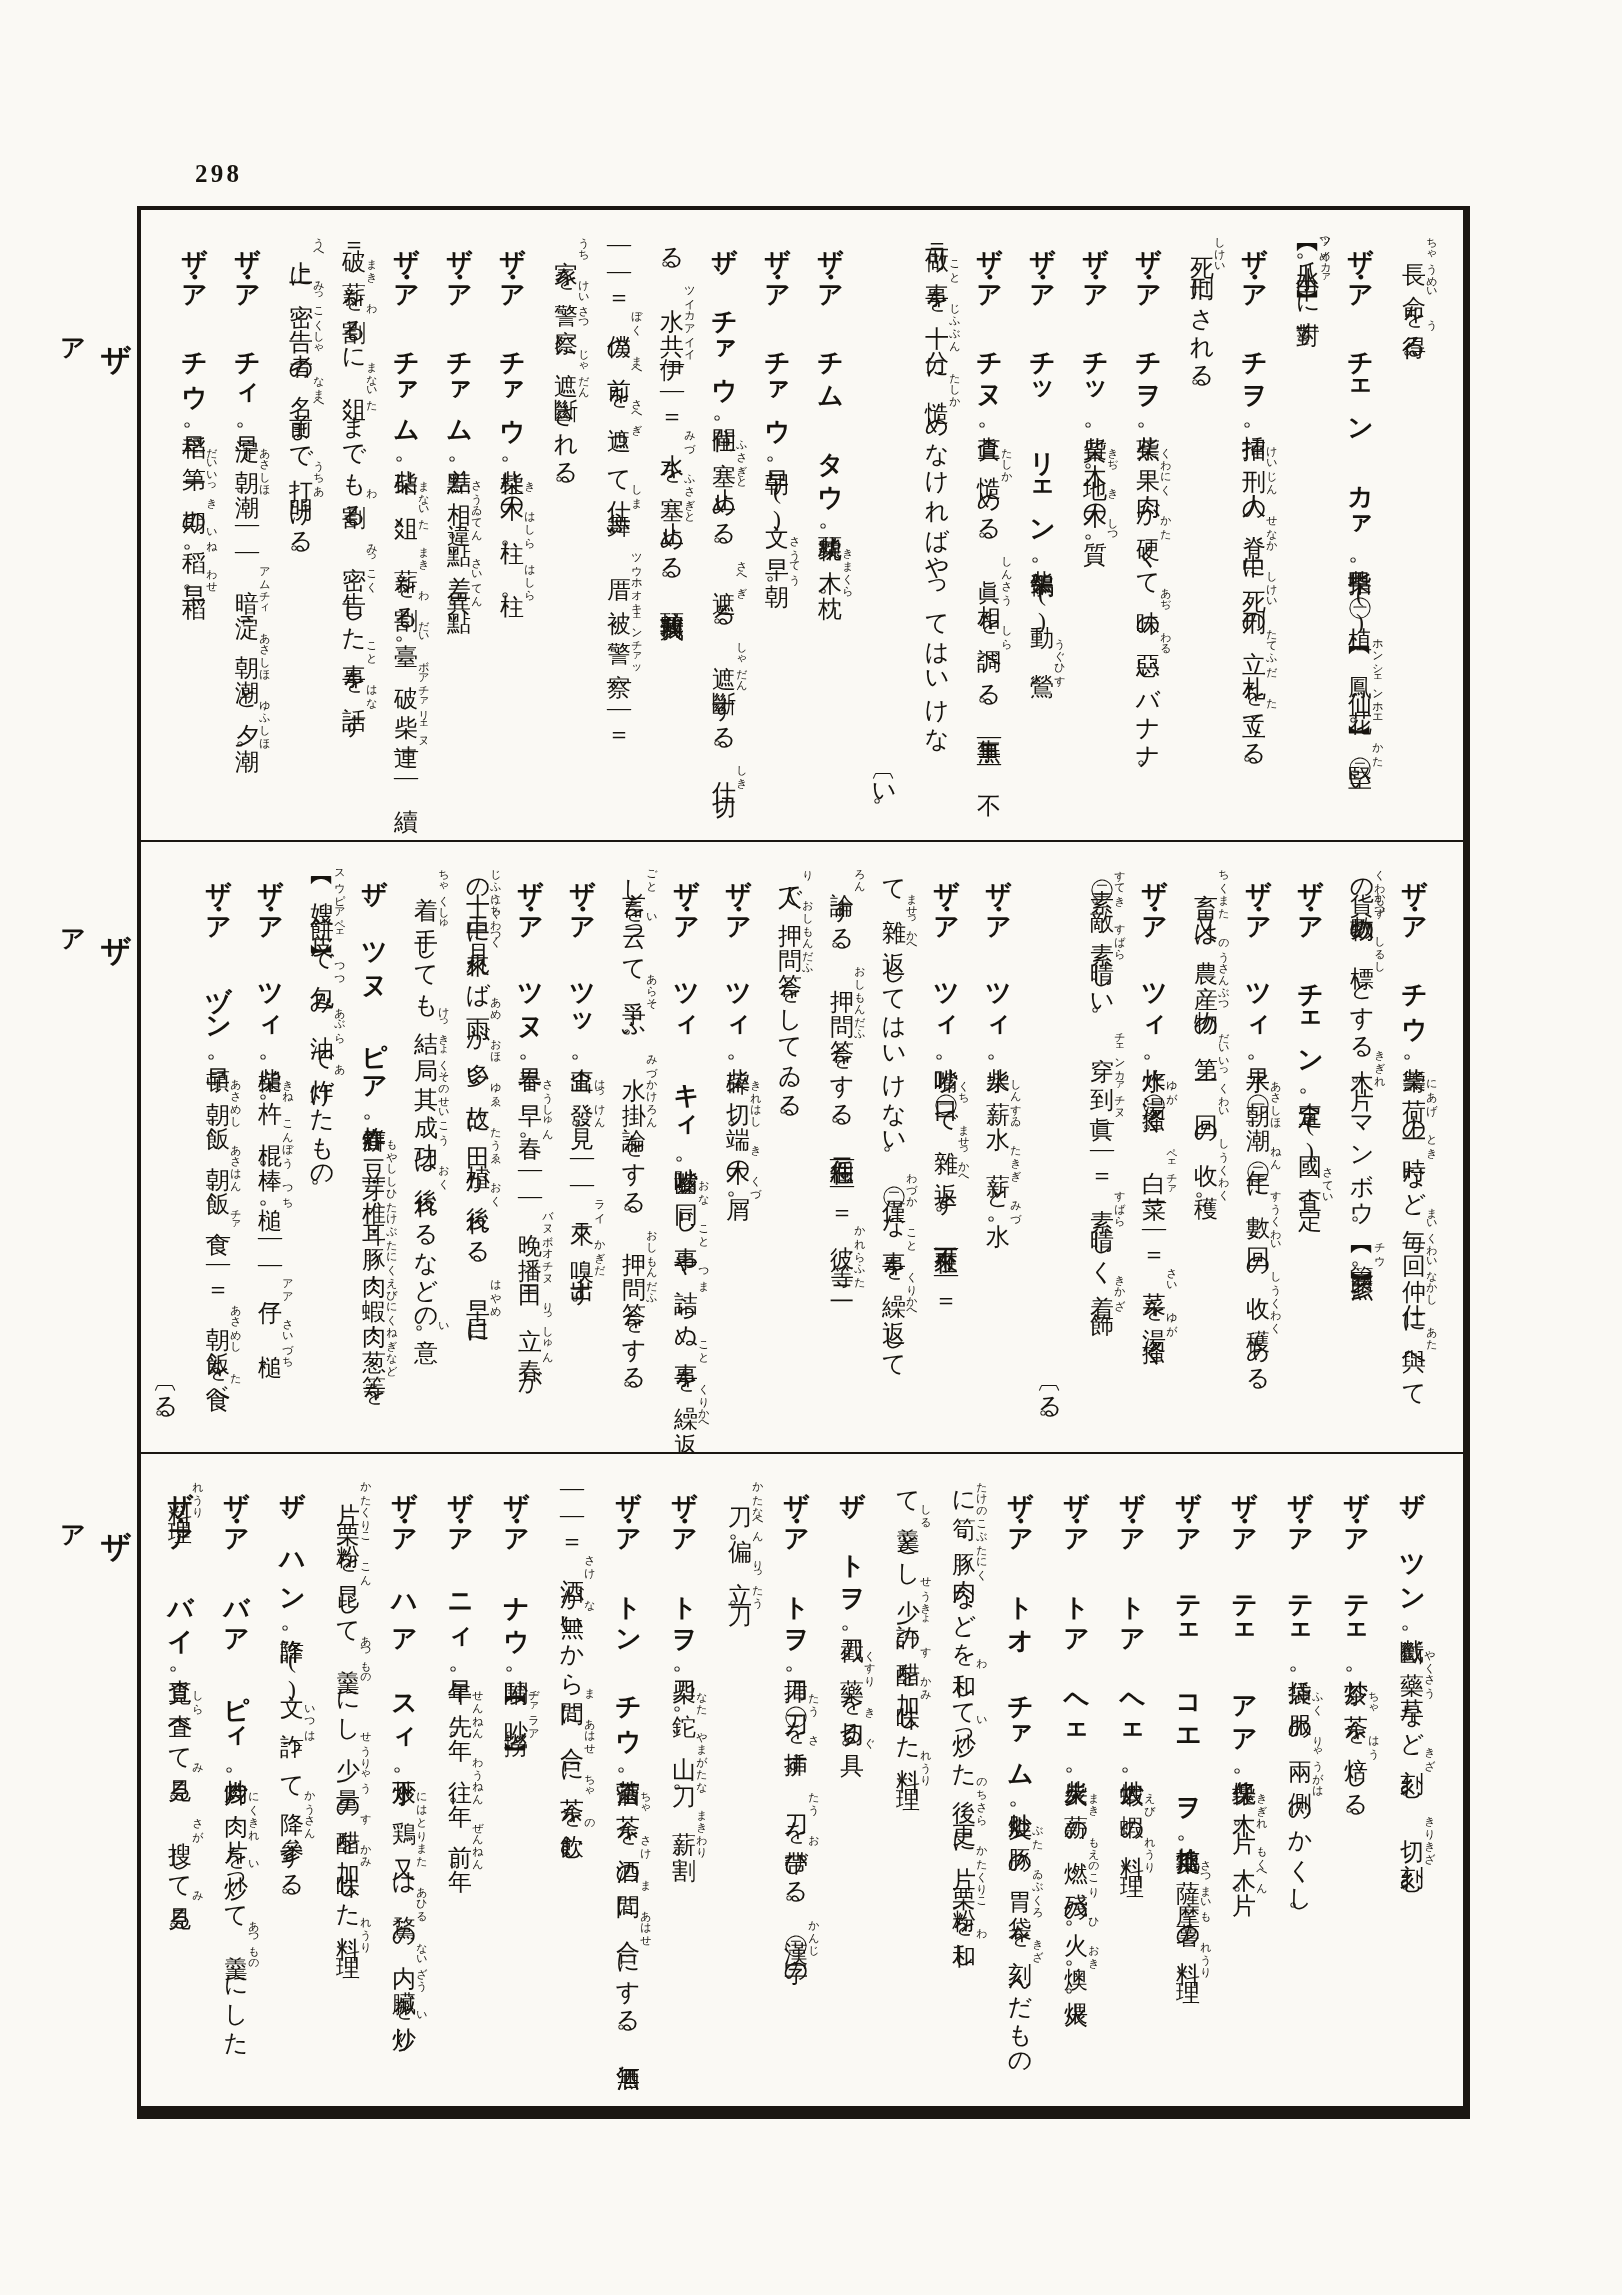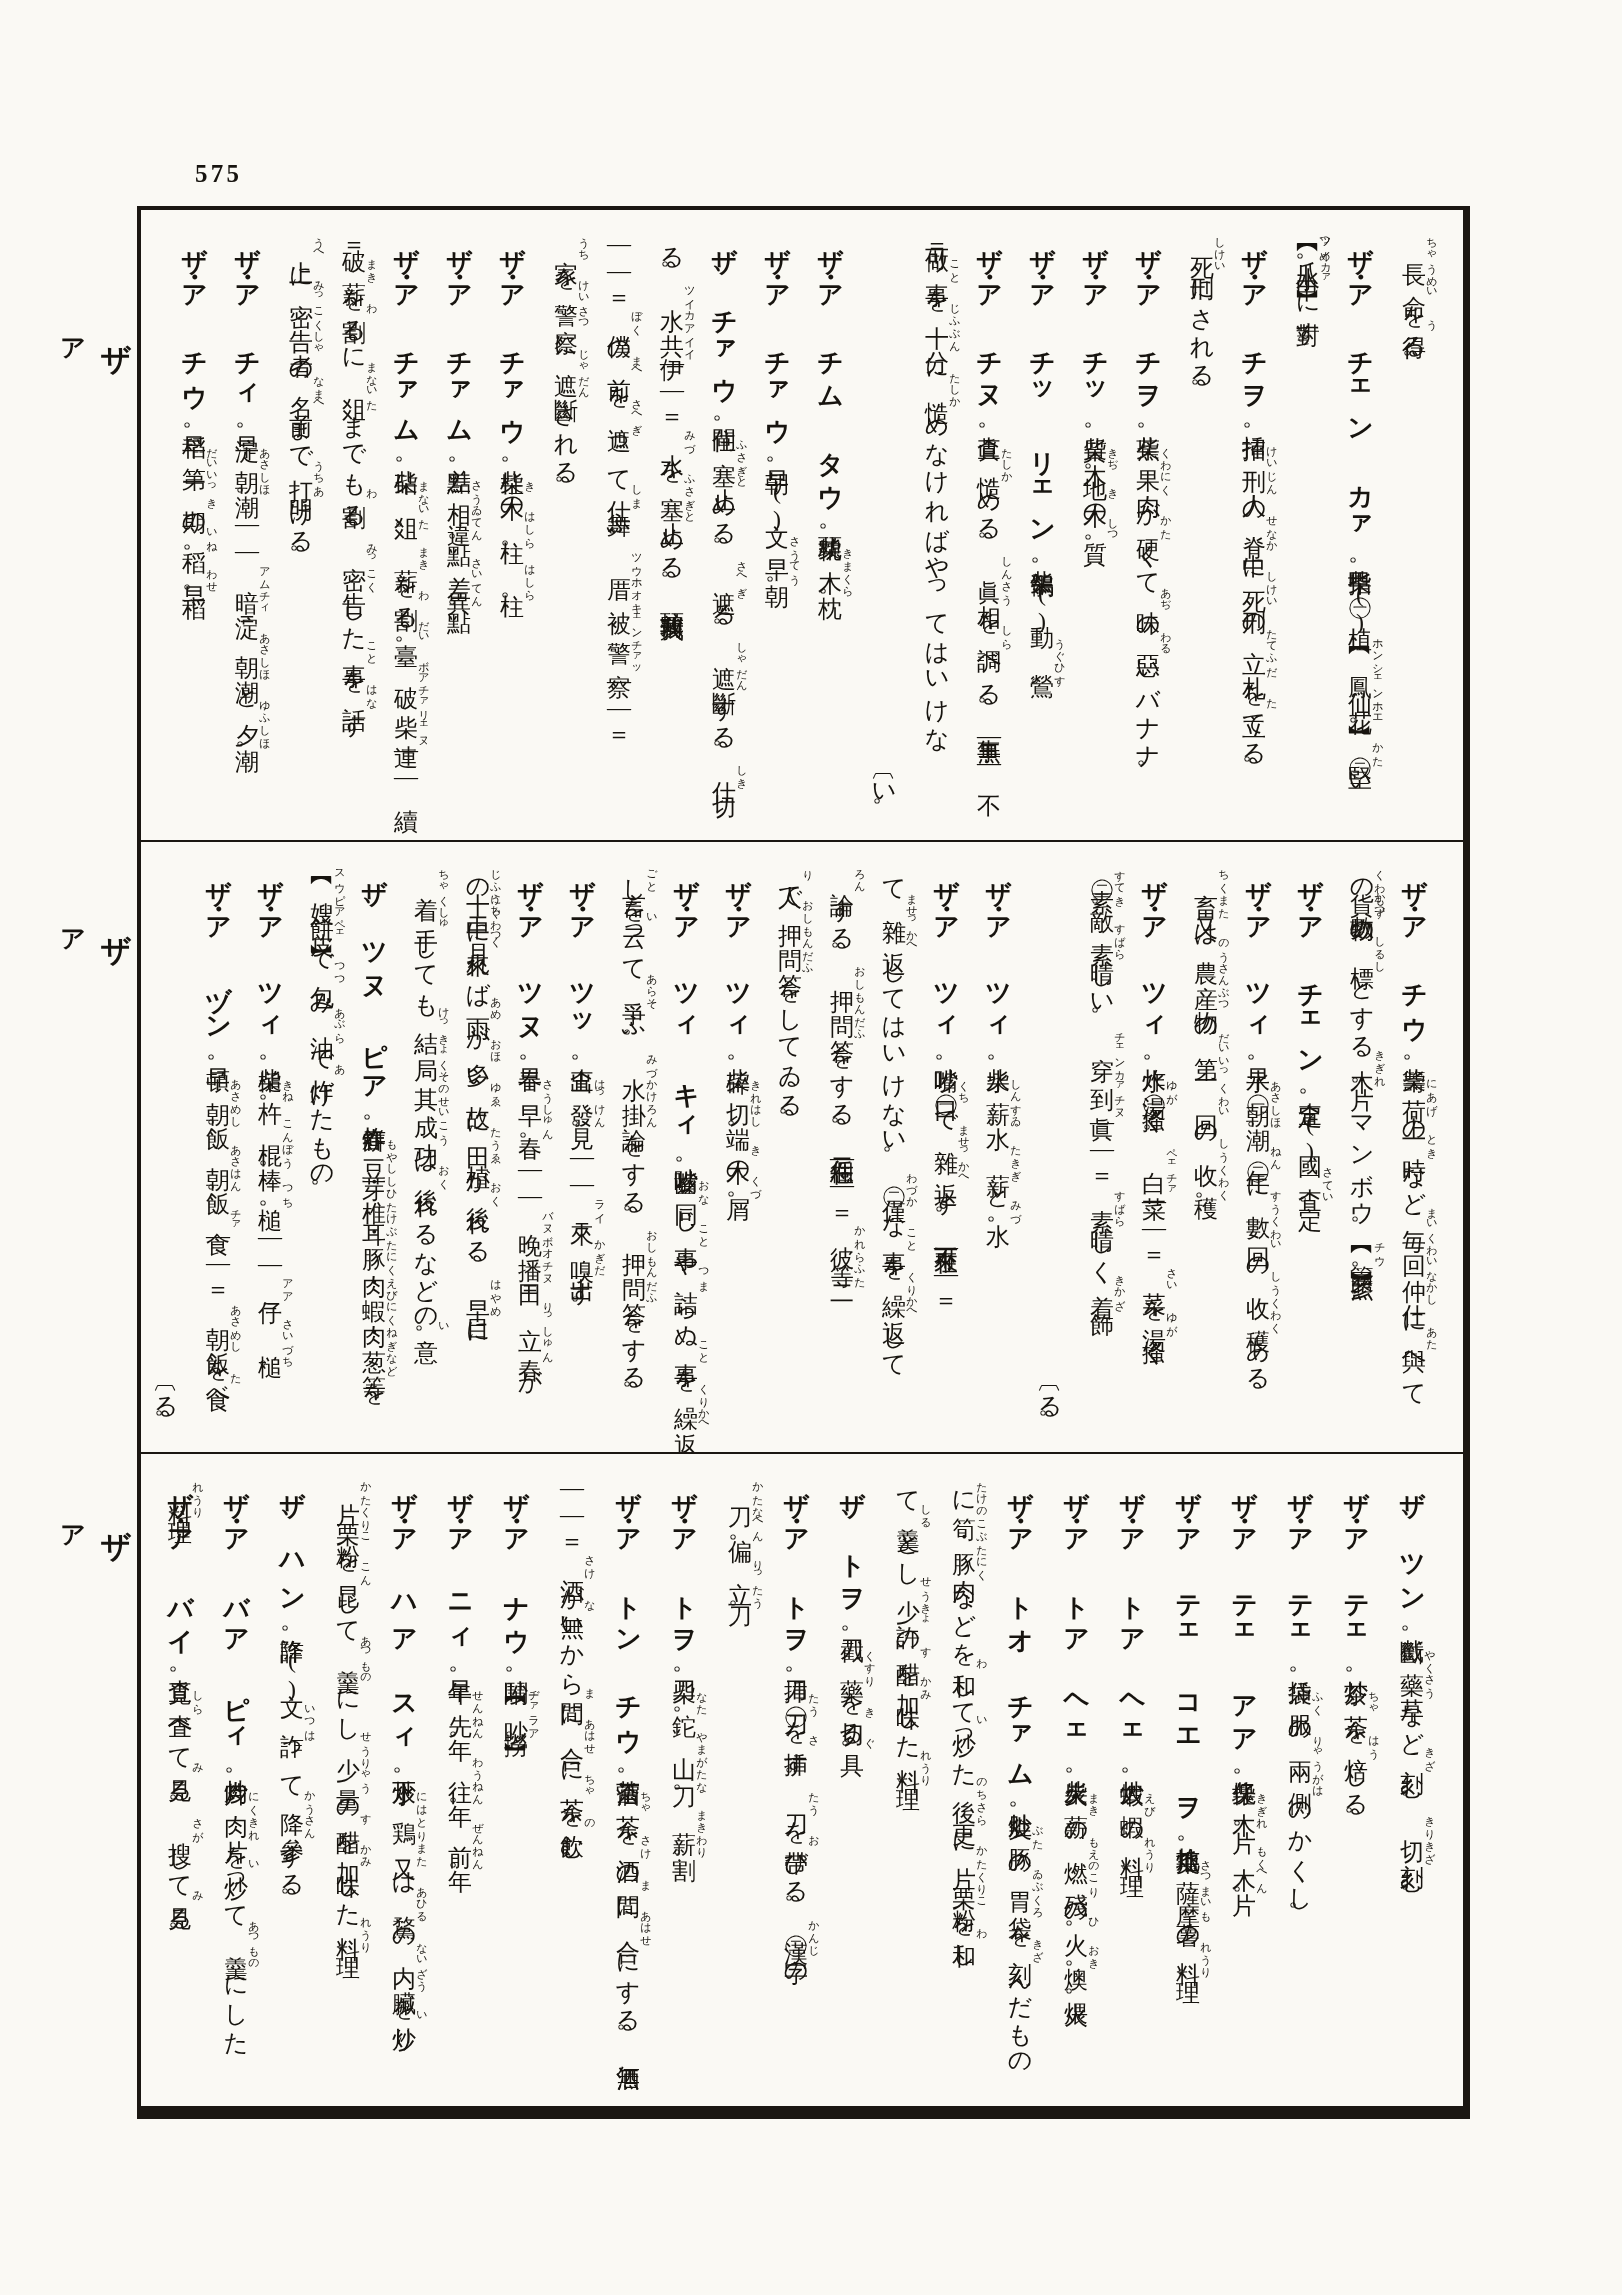--- a/index.html
+++ b/index.html
@@ -46,21 +46,21 @@
     font-weight:bold; font-size:25.5px; letter-spacing:4.3px;
     margin-inline-end:16.3px;
   }
   ruby rt { font-size:11px; letter-spacing:0; font-weight:normal; }
 </style>
 </head>
 <body>
 
 <div class="page">
 
-  <div class="pageno">575</div>
+  <div class="pageno">298</div>
 
   <div class="thumb" style="top:321px;">
     <span class="t1">ザ</span>
     <span class="t2">ア</span>
   </div>
   <div class="thumb" style="top:912px;">
     <span class="t1">ザ</span>
     <span class="t2">ア</span>
   </div>
   <div class="thumb" style="top:1508px;">

